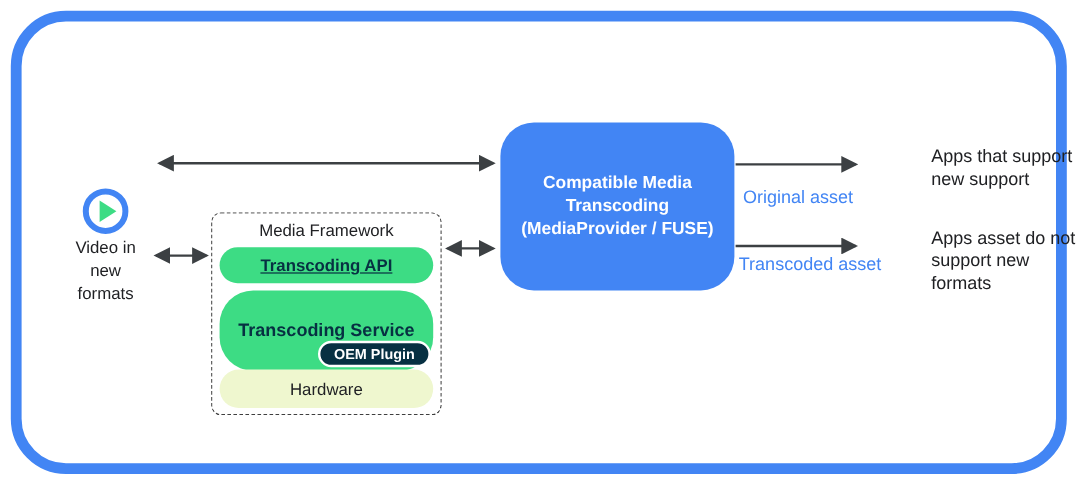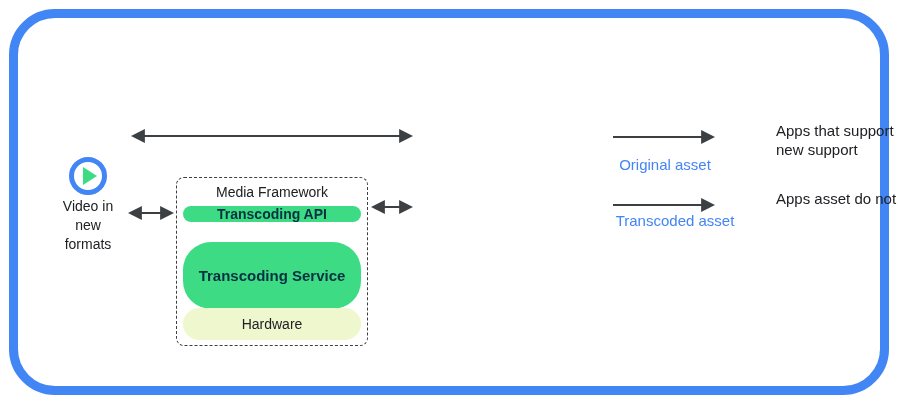--- a/index.html
+++ b/index.html
@@ -25,22 +25,22 @@
         border-left:14px solid var(--green);}
 
   .video-label{position:absolute; left:38px; top:197px; width:100px;
         text-align:center; font-size:14px; line-height:19px;}
 
   .mf-box{position:absolute; left:176px; top:177px; width:192px; height:169px;
         border:1.5px dashed #3f3f3f; border-radius:8px;}
   .mf-title{position:absolute; left:0; top:6px; width:100%; text-align:center; font-size:14px;}
   .pill{position:absolute; display:flex; align-items:center; justify-content:center;
         font-weight:bold; color:var(--navy);}
-  .pill-api{left:6px; top:28px; width:178px; height:16px; border-radius:15px;
-        background:var(--green); font-size:14px;}
+  .pill-api{left:6px; top:28px; width:178px; height:30px; border-radius:15px;
+        background:var(--green); font-size:14px;text-decoration:underline;}
   .pill-service{left:6px; top:64px; width:178px; height:67px; border-radius:28px;
         background:var(--green); font-size:15px;}
   .pill-oem{left:88px; top:106px; width:94px; height:22px; border-radius:12px;
         background:var(--navy); border:2px solid #fff; color:#fff;
         font-size:12px; font-weight:bold;}
   .pill-hw{left:6px; top:130px; width:178px; height:32px; border-radius:16px;
         background:var(--hardware); font-weight:normal; color:var(--ink); font-size:14px;}
 
   .transcoder{position:absolute; left:417px; top:102px; width:195px; height:140px;
         border-radius:28px; background:var(--blue); color:#fff; font-weight:bold;
@@ -82,29 +82,36 @@
   <div class="video-label">
     <div>Video in</div>
     <div>new</div>
     <div>formats</div>
   </div>
 
   <div class="mf-box">
     <div class="mf-title">Media Framework</div>
     <div class="pill pill-api">Transcoding API</div>
     <div class="pill pill-service">Transcoding Service</div>
+    <div class="pill pill-oem">OEM Plugin</div>
     <div class="pill pill-hw">Hardware</div>
   </div>
 
+  <div class="transcoder">
+    <div>Compatible Media</div>
+    <div>Transcoding</div>
+    <div>(MediaProvider / FUSE)</div>
+  </div>
 
   <div class="flow-label flow-original">Original asset</div>
   <div class="flow-label flow-transcoded">Transcoded asset</div>
 
   <div class="apps apps-support">
     <div>Apps that support</div>
     <div>new support</div>
   </div>
 
   <div class="apps apps-nosupport">
     <div>Apps asset do not</div>
+    <div>support new formats</div>
   </div>
 
 </div>
 
 </body></html>

